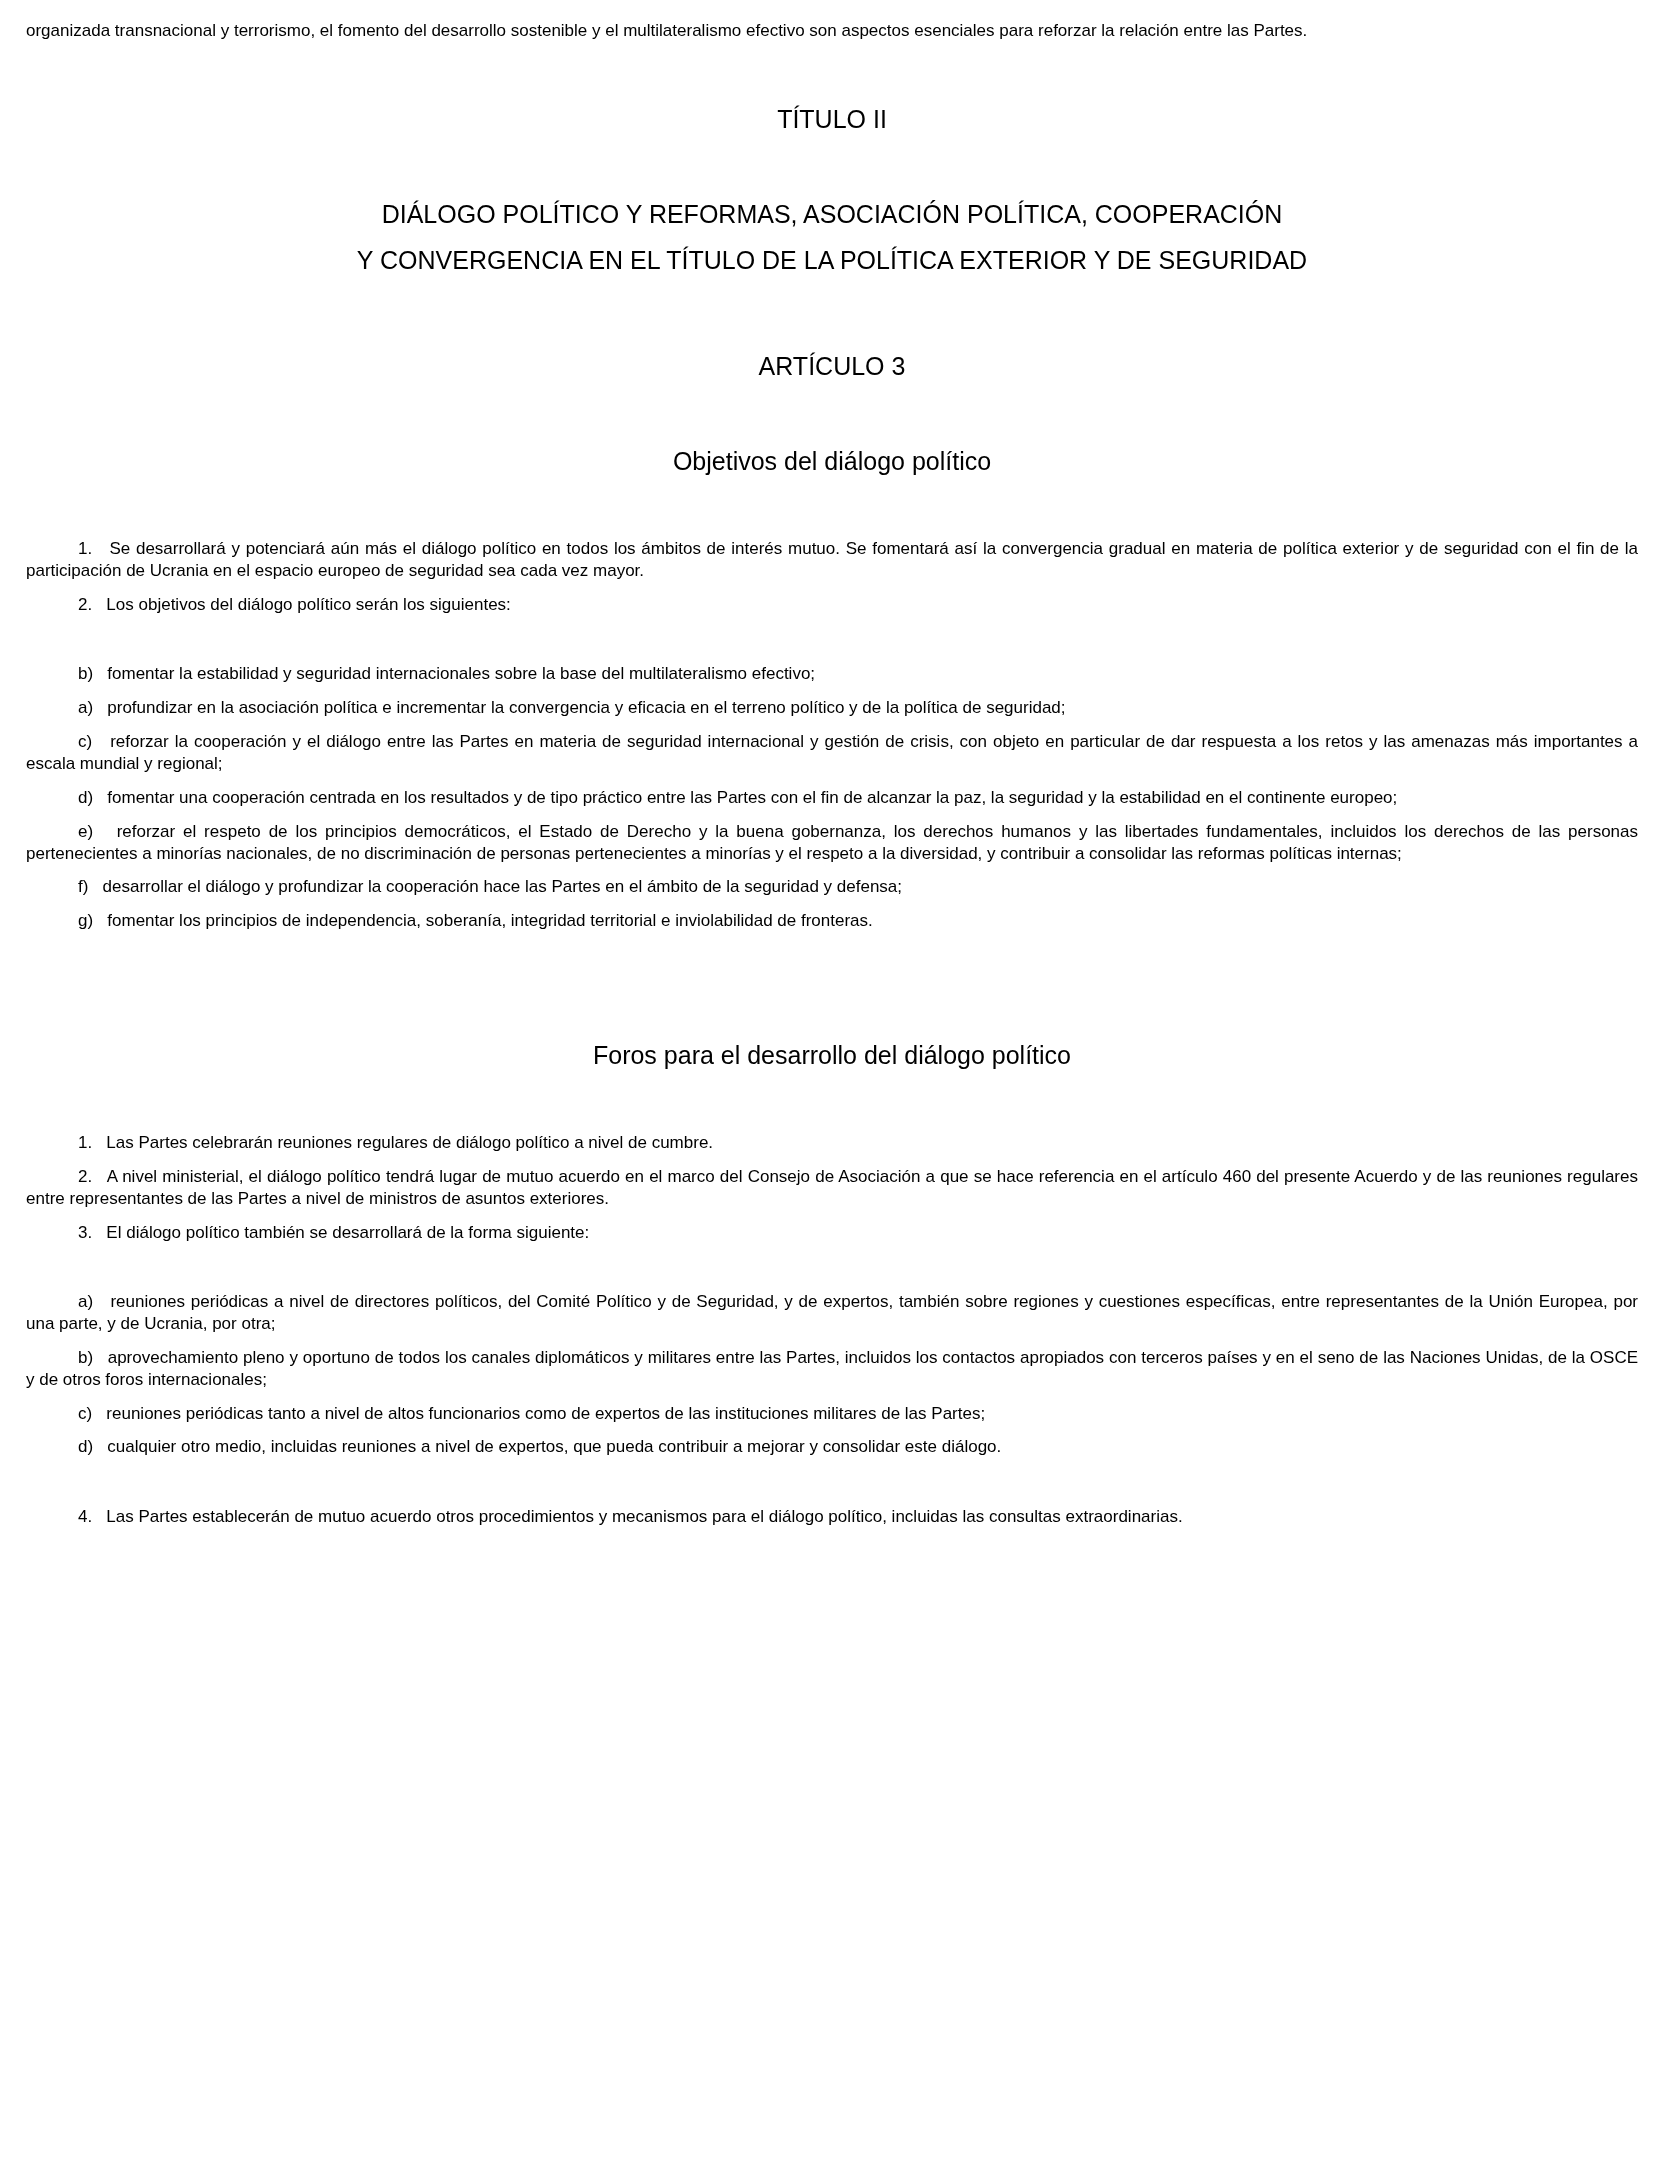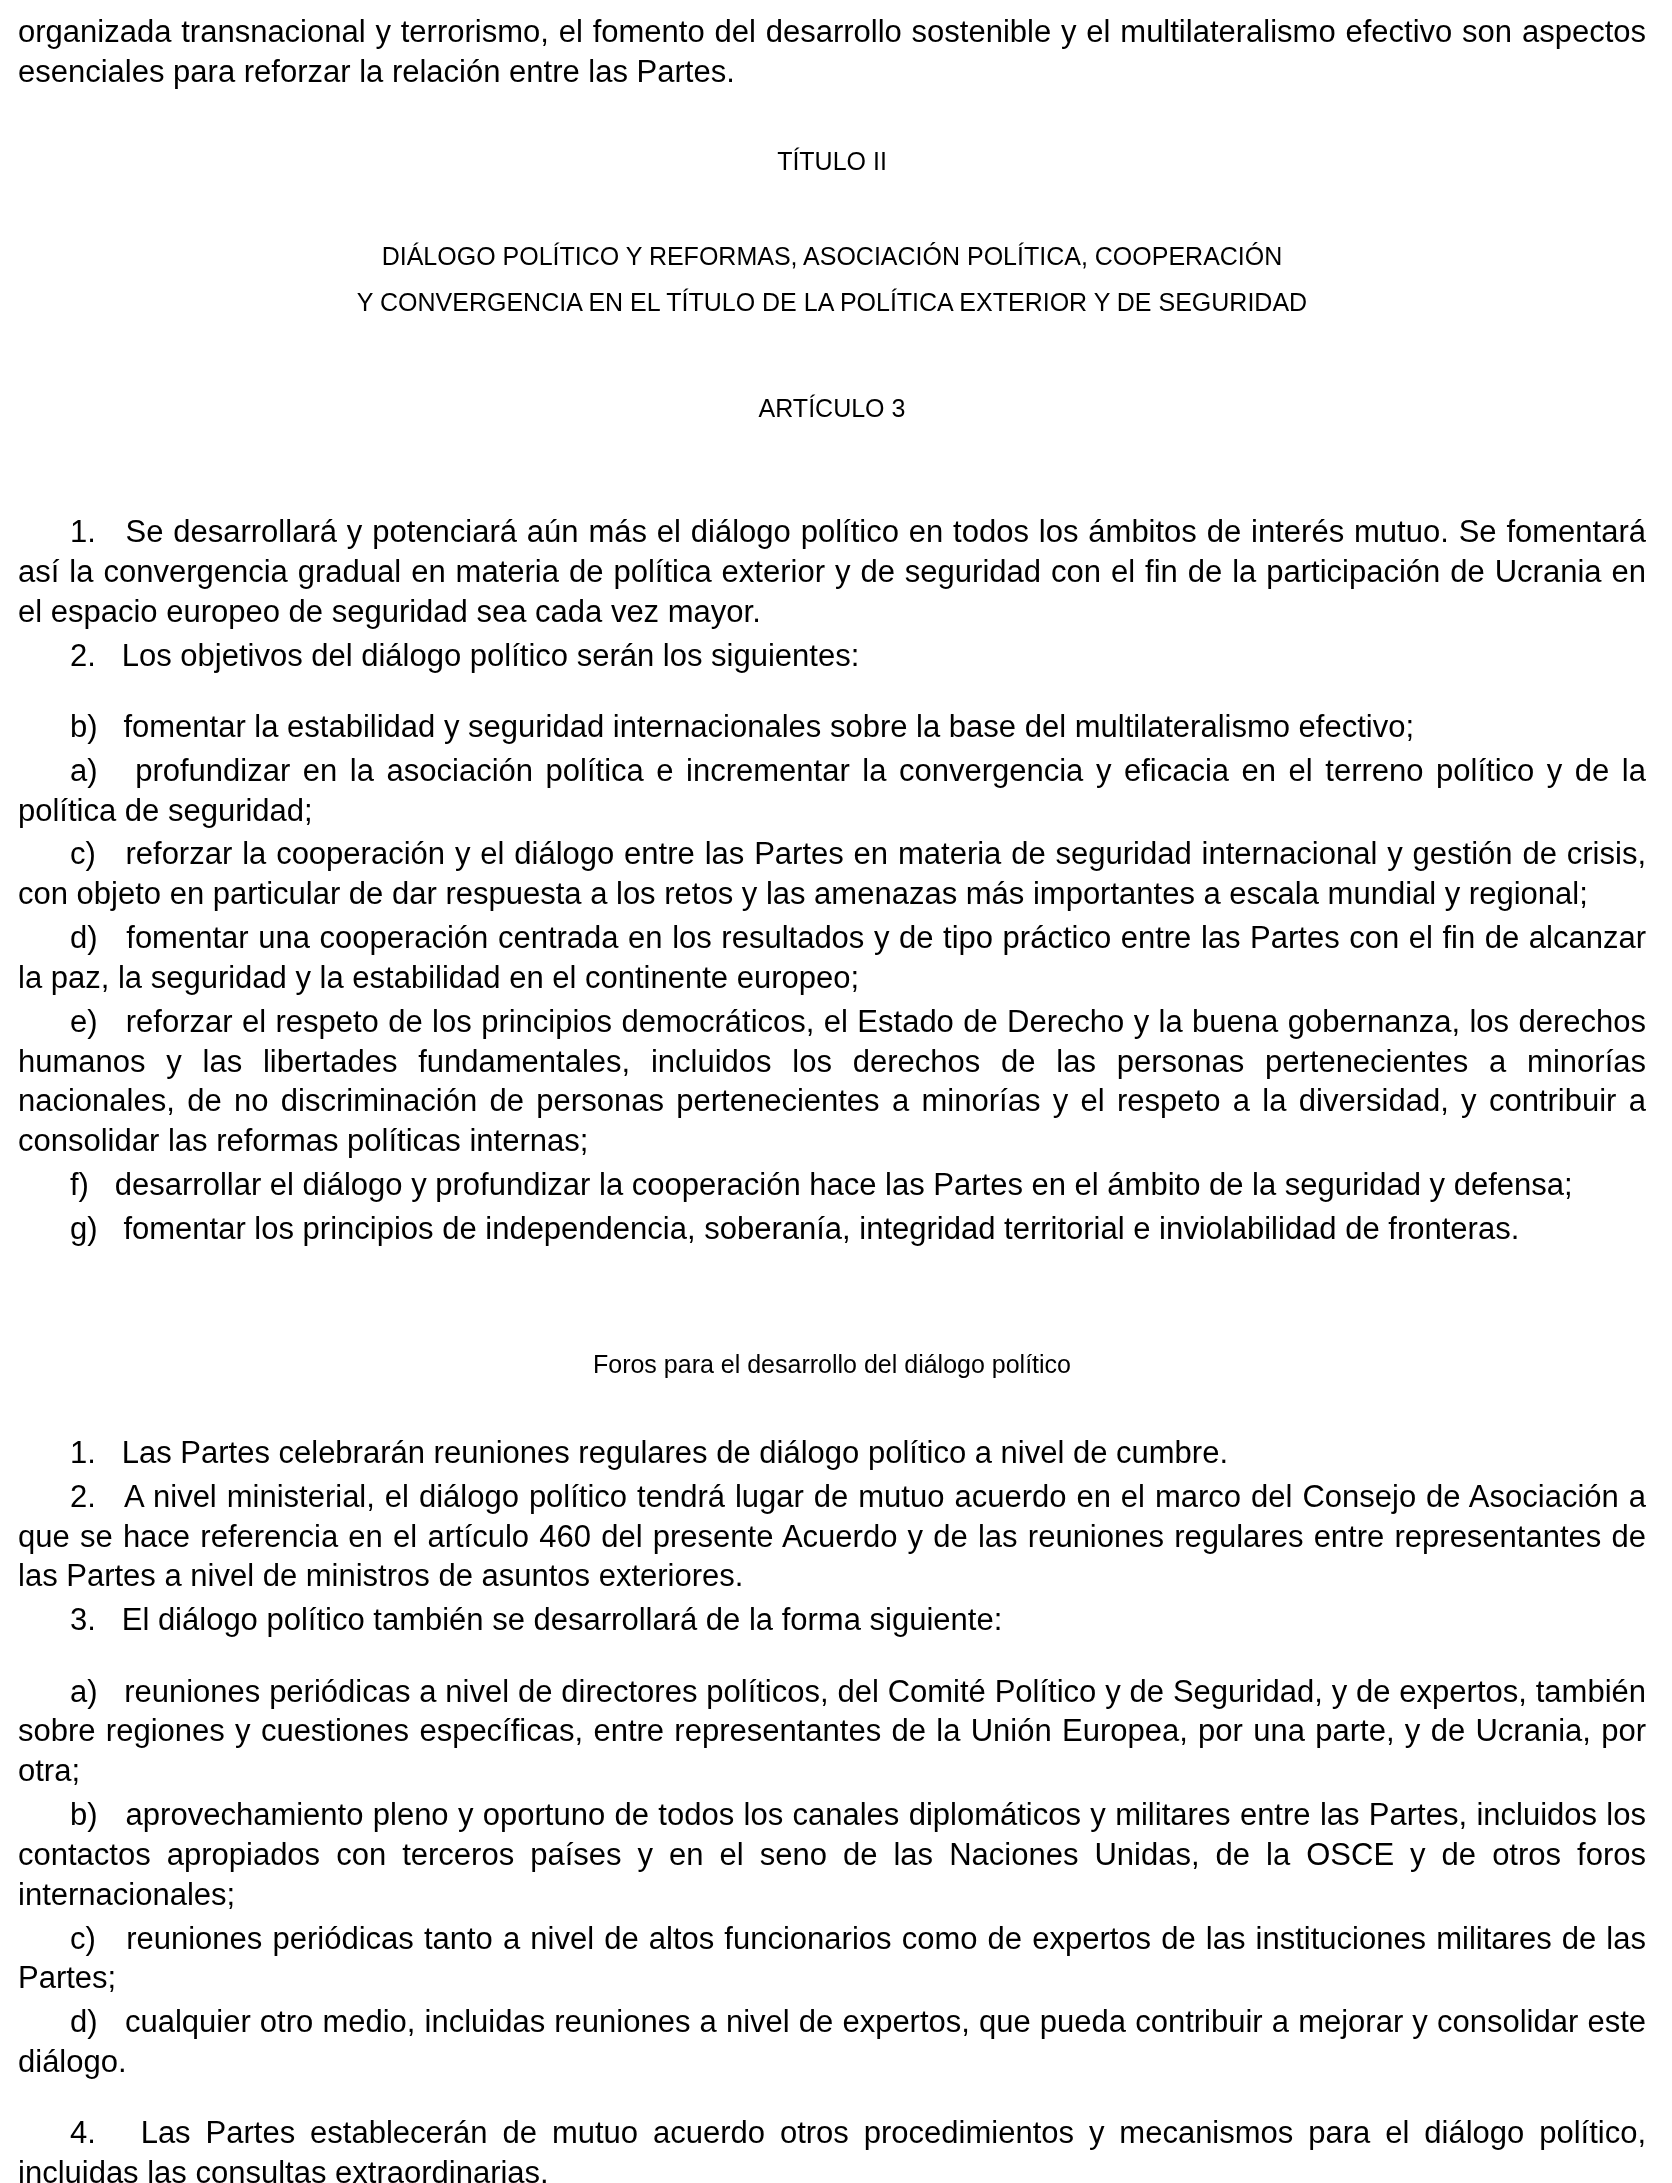--- a/index.html
+++ b/index.html
@@ -14,24 +14,24 @@
     color: #000000;
     -webkit-font-smoothing: antialiased;
   }
   .page {
     width: 1672px;
     min-height: 2183px;
     box-sizing: border-box;
     padding: 7.9px 22px 0 14px;
   }
   .para {
-    font-size: 31px;
+    font-size: 17px;
     line-height: 1.285;
     text-align: justify;
-    margin: 4px;
+    margin: 12px;
     hyphens: none;
   }
   .center {
     text-align: center;
     font-size: 25px;
     line-height: 1.285;
     margin: 14px;
   }
   .indent { text-indent: 52px; }
   .gap-s  { height: 23.6px; }
@@ -61,20 +61,21 @@
 
   <p class="center">DIÁLOGO POLÍTICO Y REFORMAS, ASOCIACIÓN POLÍTICA, COOPERACIÓN</p>
   <p class="center">Y CONVERGENCIA EN EL TÍTULO DE LA POLÍTICA EXTERIOR Y DE SEGURIDAD</p>
 
   <div class="gap-l"></div>
 
   <p class="center">ARTÍCULO 3</p>
 
   <div class="gap-m"></div>
 
+  <p class="center">Objetivos del diálogo político</p>
 
   <div class="gap-m"></div>
 
   <p class="para indent noafter">
     <span>1.</span><span class="nowrap-sp">   </span><span>Se desarrollará y potenciará aún más el diálogo político en todos los ámbitos de interés mutuo. Se fomentará así la convergencia gradual en materia de política exterior y de seguridad con el fin de la participación de Ucrania en el espacio europeo de seguridad sea cada vez mayor.</span>
   </p>
   <p class="para indent noafter">
     <span>2.</span><span class="nowrap-sp">   </span><span>Los objetivos del diálogo político serán los siguientes:</span>
   </p>
 

